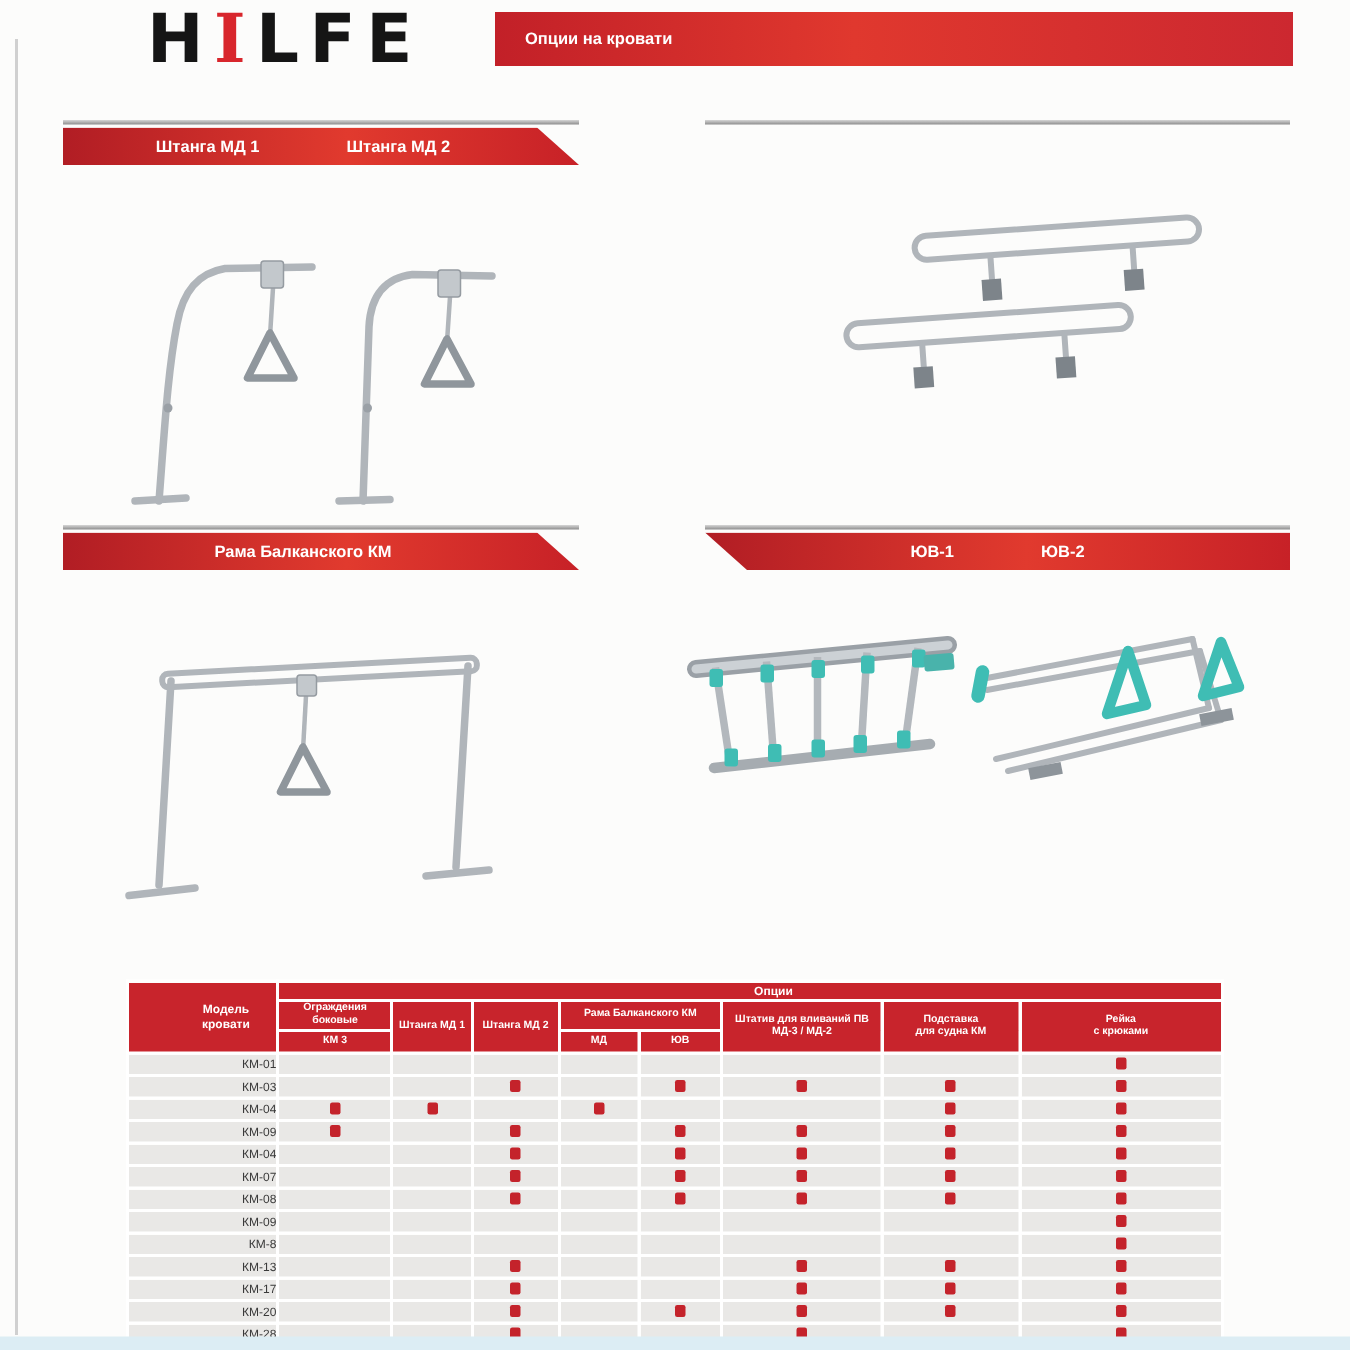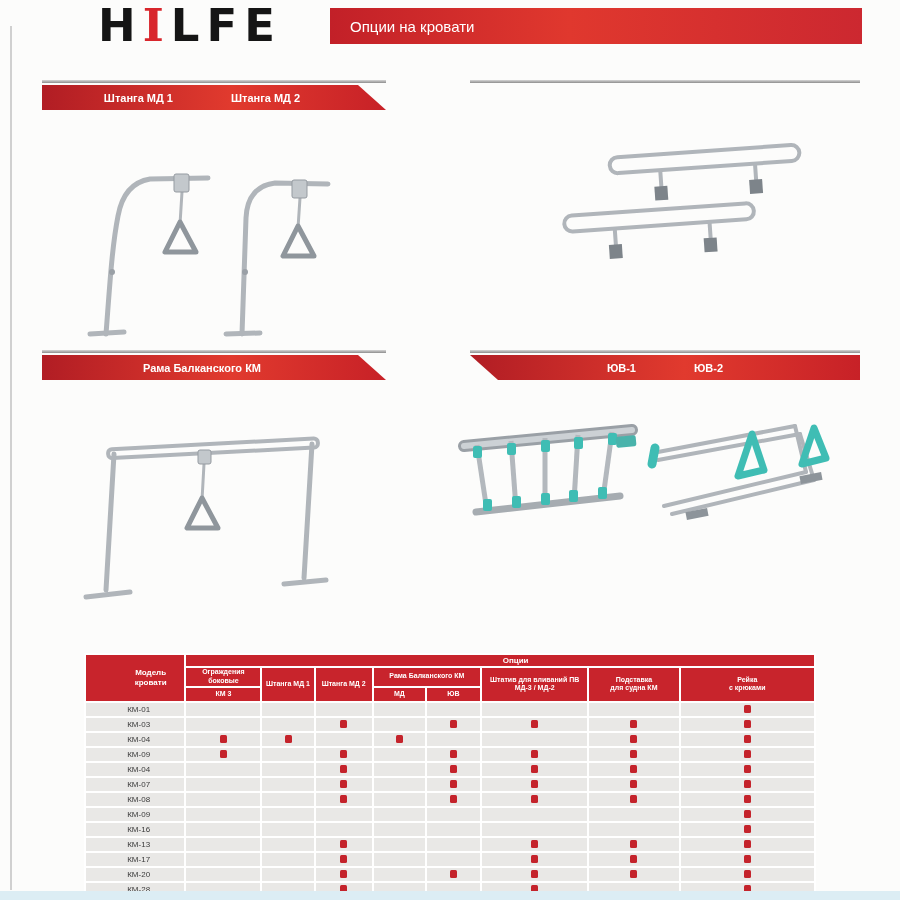--- a/index.html
+++ b/index.html
@@ -8,21 +8,21 @@
   
   .left-line{position:absolute;left:10px;top:26px;width:2px;height:864px;background:#d0d0d0;}
   .bottom-band{position:absolute;left:0;top:891px;width:900px;height:9px;background:#dcedf4;}
   
   .logo{position:absolute;left:98px;top:0px;height:50px;display:flex;align-items:center;
         font-family:"DejaVu Sans",sans-serif;font-weight:800;font-size:45px;letter-spacing:7px;color:#151515;}
   .logo .logo-i{color:#d8262c;font-family:"DejaVu Serif",serif;font-weight:700;}
   
   .title-bar{position:absolute;left:330px;top:8px;width:532px;height:36px;
              background:linear-gradient(90deg,#c22028,#e0382e 45%,#cc2830);
-             display:flex;align-items:center;color:#fff;font-weight:normal;font-size:15px;padding-left:20px;box-sizing:border-box;}
+             display:flex;align-items:center;color:#fff;font-weight:bold;font-size:11px;padding-left:20px;box-sizing:border-box;}
   
   .banner{position:absolute;}
   .gray-rule{height:3px;width:100%;background:linear-gradient(180deg,#d6d6d6,#8d8d8d);margin-bottom:2px;}
   .red-slab{height:25px;display:flex;align-items:center;justify-content:center;gap:58px;
             color:#fff;font-weight:bold;font-size:11px;
             background:linear-gradient(92deg,#b11d24 0%,#e13a2e 55%,#c72127 100%);}
   .slant-right{clip-path:polygon(0 0,calc(100% - 28px) 0,100% 100%,0 100%);padding-right:24px;}
   .slant-left{clip-path:polygon(0 0,100% 0,100% 100%,28px 100%);}
   
   .product{position:absolute;}
@@ -30,21 +30,21 @@
   .opt-table{position:absolute;left:84px;top:653px;width:732px;
              border-collapse:collapse;table-layout:fixed;}
   .opt-table th,.opt-table td{border:2px solid #fff;padding:0;margin:0;overflow:hidden;}
   .opt-table thead th{background:#c8242c;color:#fff;font-weight:bold;text-align:center;
                       vertical-align:middle;font-size:7px;line-height:1.25;}
   .opt-table .hr1 th{height:11px;font-size:8px;padding-left:31px;}
   .opt-table .hr2 th{height:15px;}
   .opt-table .hr3 th{height:13px;}
   .opt-table .model-h{font-size:7.5px;}
   .opt-table tbody td{background:#e9e8e6;height:13px;}
-  .opt-table tbody td.model-cell{font-size:8px;color:#3a3a3a;text-align:center;padding-left:7px;}
+  .opt-table tbody td.model-cell{font-size:8px;color:#3a3a3a;text-align:right;padding-left:7px;}
   .mark{width:7px;height:8px;background:#c4232b;border-radius:1.5px;margin:0 auto;}
 </style>
 </head>
 <body>
 
 <div class="page">
   <div class="left-line"></div>
 
   <div class="logo">
     <span>H</span>
@@ -366,21 +366,21 @@
           <td></td>
           <td></td>
           <td></td>
           <td></td>
           <td></td>
           <td>
             <div class="mark"></div>
           </td>
         </tr>
         <tr>
-          <td class="model-cell">КМ-16</td>
+          <td class="model-cell">КМ-8</td>
           <td></td>
           <td></td>
           <td></td>
           <td></td>
           <td></td>
           <td></td>
           <td></td>
           <td>
             <div class="mark"></div>
           </td>

